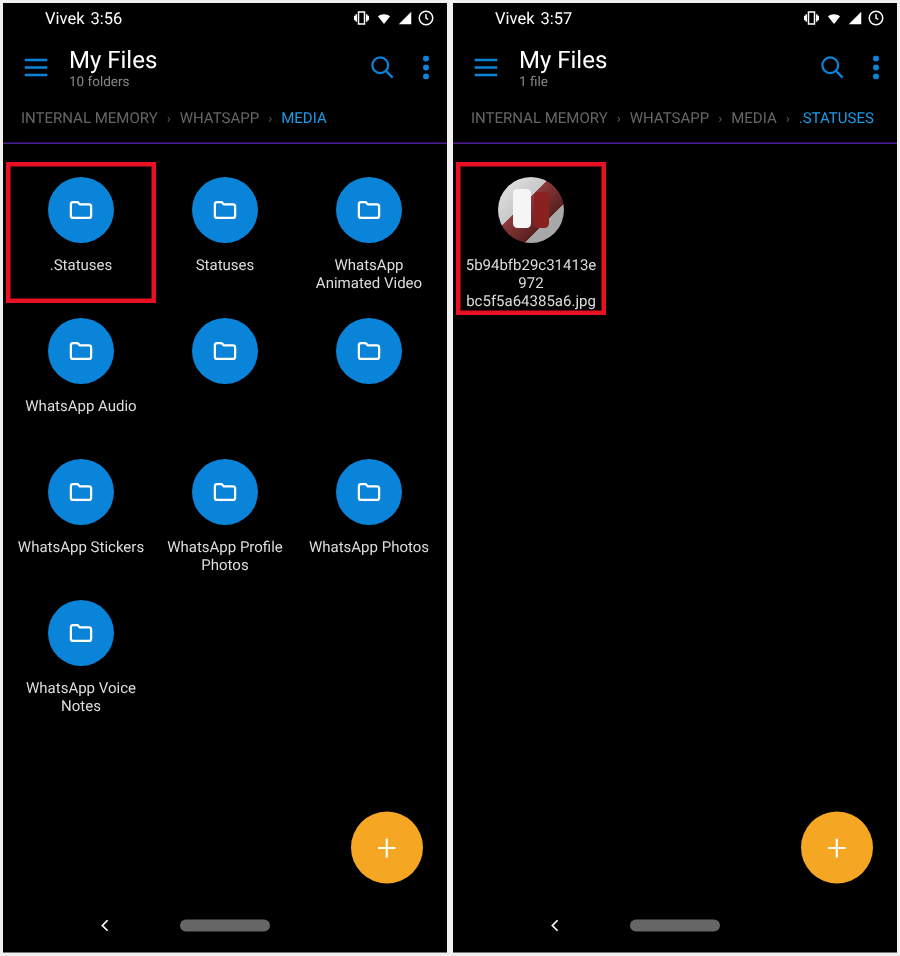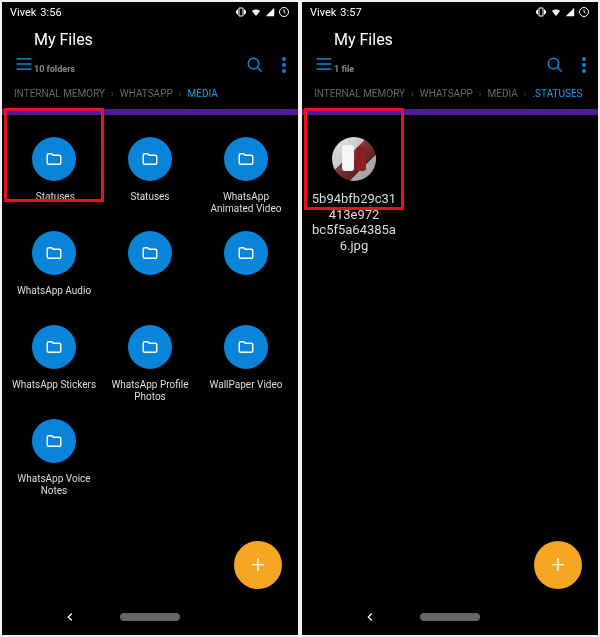--- a/index.html
+++ b/index.html
@@ -23,42 +23,42 @@
   }
   .status-bar {
     height: 20px;
     display: flex;
     justify-content: space-between;
     align-items: center;
     padding: 0 8px;
     color: #fff;
     font-size: 11px;
   }
-  .status-left { display: flex; align-items: center; gap: 4px; }
+  .status-left { display: flex; align-items: center; gap: 4px; margin-left: 20px; }
   .status-right { display: flex; align-items: center; gap: 3px; }
   .ico { display: inline-flex; align-items: center; justify-content: center; }
   .app-bar {
     display: flex;
-    align-items: flex-end;
+    align-items: center;
     padding: 8px 12px;
-    gap: 0;
+    gap: 12px;
   }
   .hamburger { color: #0a84d8; }
   .title-block { flex: 1; }
   .app-title { color: #fff; font-size: 16px; font-weight: 400; }
-  .subtitle { color: #888; font-size: 9px; margin-top: 15px; font-weight: bold; }
+  .subtitle { color: #888; font-size: 9px; margin-top: 1px; }
   .app-actions { display: flex; gap: 18px; align-items: center; color: #0a84d8; }
   .breadcrumb {
     display: flex;
     align-items: center;
     padding: 6px 12px 10px;
     gap: 6px;
     font-size: 10px;
     color: #666;
-    border-bottom: 6px solid #4c1d95;
+    border-bottom: 1px solid #4c1d95;
   }
   .breadcrumb .active { color: #1a9ce8; }
   .crumb-sep { color: #555; font-size: 9px; }
   .grid {
     flex: 1;
     display: grid;
     grid-template-columns: repeat(3, 1fr);
     gap: 4px;
     padding: 16px 6px;
     align-content: start;
@@ -130,21 +130,21 @@
     overflow: hidden;
   }
   .thumb::before {
     content:'';position:absolute;left:10px;top:8px;width:12px;height:26px;background:#f5f5f5;border-radius:3px;
   }
   .thumb::after {
     content:'';position:absolute;left:24px;top:10px;width:10px;height:24px;background:#8b2020;border-radius:3px;
   }
   .file-label {
     color: #ddd;
-    font-size: 13px;
+    font-size: 10px;
     text-align: center;
     line-height: 1.2;
     word-break: break-all;
     max-width: 88px;
   }
 </style>
 </head>
 <body>
 
 <div class="phone">
@@ -275,21 +275,21 @@
           </svg>
         </div>
         <div class="folder-label">WhatsApp Profile Photos</div>
       </div>
       <div class="folder">
         <div class="folder-circle">
           <svg width="18" height="18" viewBox="0 0 24 24" fill="none" stroke="#fff" stroke-width="2">
             <path d="M3 7a2 2 0 012-2h4l2 2h8a2 2 0 012 2v8a2 2 0 01-2 2H5a2 2 0 01-2-2z"></path>
           </svg>
         </div>
-        <div class="folder-label">WallPaper Video</div>
+        <div class="folder-label">WhatsApp Photos</div>
       </div>
       <div class="folder">
         <div class="folder-circle">
           <svg width="18" height="18" viewBox="0 0 24 24" fill="none" stroke="#fff" stroke-width="2">
             <path d="M3 7a2 2 0 012-2h4l2 2h8a2 2 0 012 2v8a2 2 0 01-2 2H5a2 2 0 01-2-2z"></path>
           </svg>
         </div>
         <div class="folder-label">WhatsApp Voice Notes</div>
       </div>
     </div>

